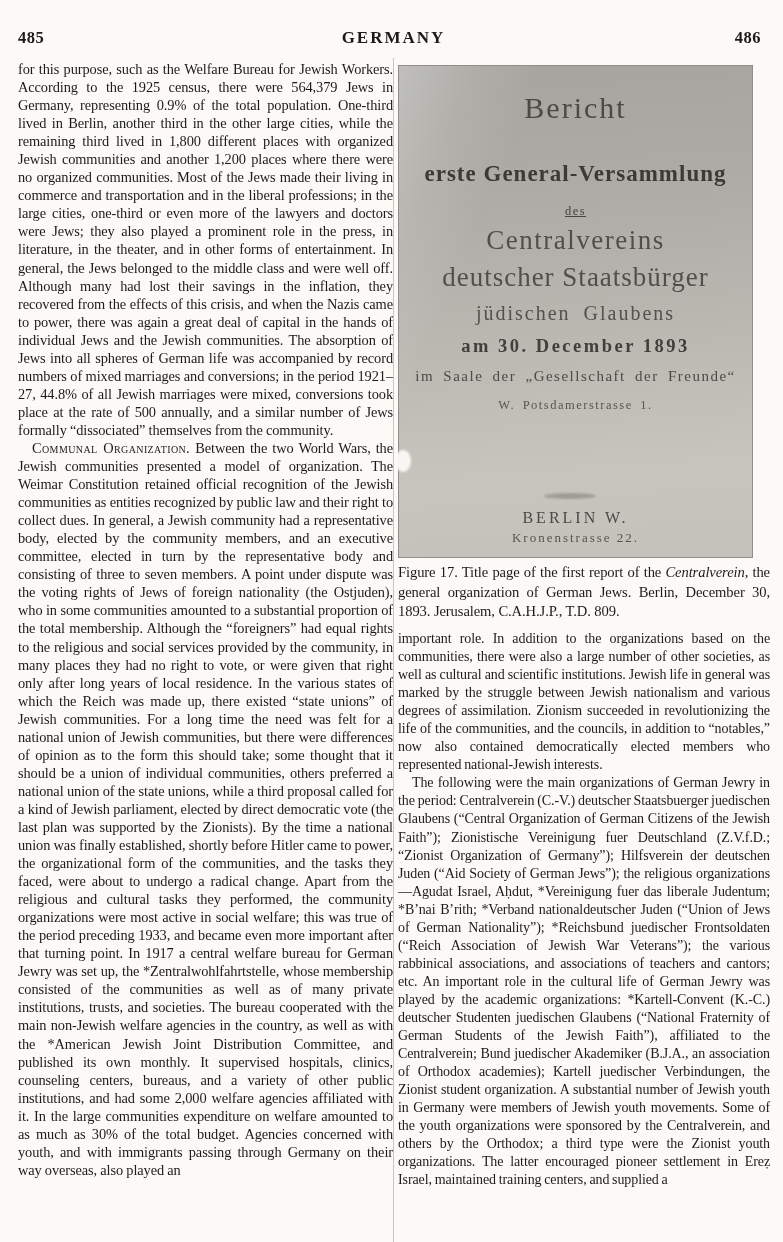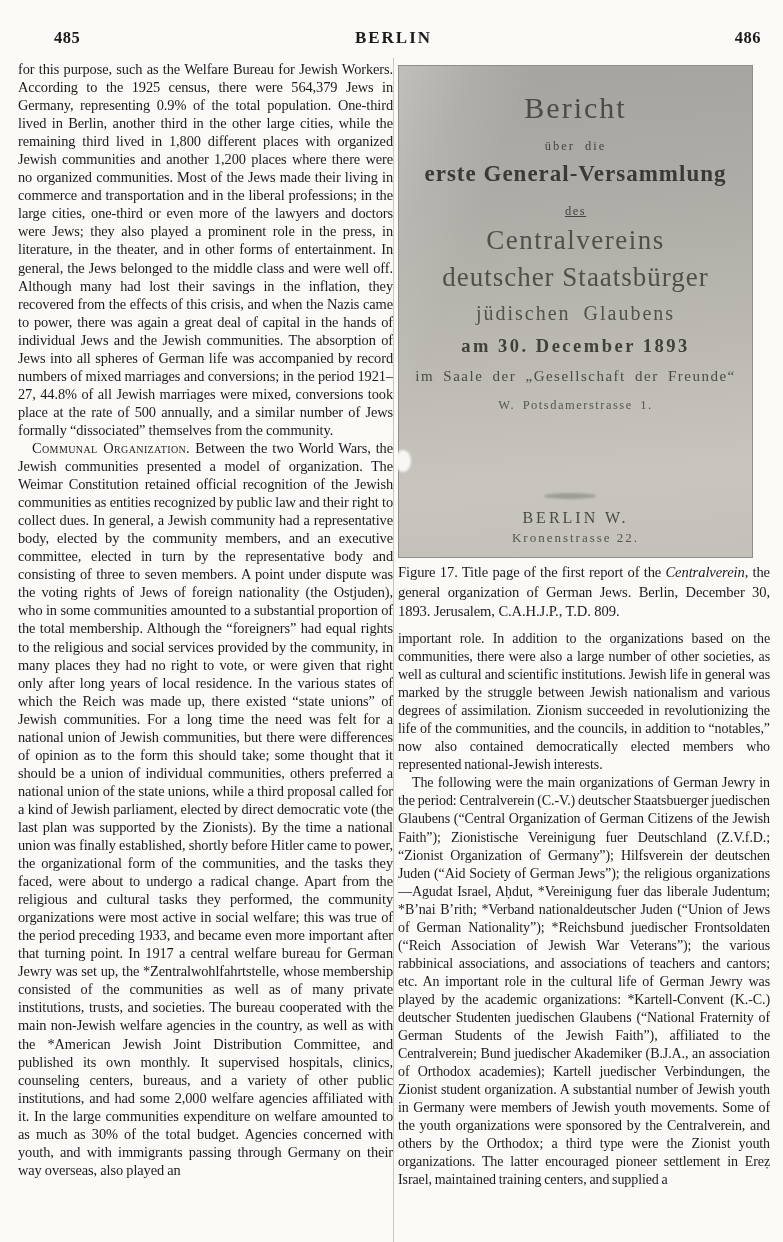--- a/index.html
+++ b/index.html
@@ -9,21 +9,21 @@
     font-family: "Liberation Serif", "DejaVu Serif", serif;
     color: #1c1b1a;
     position: relative;
     overflow: hidden;
   }
 
   
   .page-header {
     position: absolute; left: 18px; right: 14px; top: 28px; height: 22px;
   }
-  .page-num { font-size: 16.5px; font-weight: 600; letter-spacing: 0.5px; margin-left: 36px; }
+  .page-num { font-size: 16.5px; font-weight: 600; letter-spacing: 0.5px; }
   .page-num.left  { position: absolute; left: 0; top: 0; }
   .page-num.right { position: absolute; right: 8px; top: 0; }
   .running-title {
     position: absolute; left: 0; right: 0; top: 0;
     text-align: center;
     font-size: 17px; font-weight: 600; letter-spacing: 2px;
   }
 
   
   .col {
@@ -98,34 +98,33 @@
     text-align: justify; letter-spacing: -0.1px;
   }
 </style>
 </head>
 <body>
 
 <div>
 
   <header class="page-header">
     <span class="page-num left">485</span>
-    <span class="running-title">BERLIN</span>
+    <span class="running-title">GERMANY</span>
     <span class="page-num right">486</span>
   </header>
 
   <div class="gutter-line"></div>
 
   <section class="col col-left">
     <p class="para"><span>for this purpose, such as the Welfare Bureau for Jewish Workers. According to the 1925 census, there were 564,379 Jews in Germany, representing 0.9% of the total population. One-third lived in Berlin, another third in the other large cities, while the remaining third lived in 1,800 different places with organized Jewish communities and another 1,200 places where there were no organized communities. Most of the Jews made their living in commerce and transportation and in the liberal professions; in the large cities, one-third or even more of the lawyers and doctors were Jews; they also played a prominent role in the press, in literature, in the theater, and in other forms of entertainment. In general, the Jews belonged to the middle class and were well off. Although many had lost their savings in the inflation, they recovered from the effects of this crisis, and when the Nazis came to power, there was again a great deal of capital in the hands of individual Jews and the Jewish communities. The absorption of Jews into all spheres of German life was accompanied by record numbers of mixed marriages and conversions; in the period 1921–27, 44.8% of all Jewish marriages were mixed, conversions took place at the rate of 500 annually, and a similar number of Jews formally “dissociated” themselves from the community.</span></p>
     <p class="para indent"><span class="sc">Communal Organization.</span><span> Between the two World Wars, the Jewish communities presented a model of organization. The Weimar Constitution retained official recognition of the Jewish communities as entities recognized by public law and their right to collect dues. In general, a Jewish community had a representative body, elected by the community members, and an executive committee, elected in turn by the representative body and consisting of three to seven members. A point under dispute was the voting rights of Jews of foreign nationality (the Ostjuden), who in some communities amounted to a substantial proportion of the total membership. Although the “foreigners” had equal rights to the religious and social services provided by the community, in many places they had no right to vote, or were given that right only after long years of local residence. In the various states of which the Reich was made up, there existed “state unions” of Jewish communities. For a long time the need was felt for a national union of Jewish communities, but there were differences of opinion as to the form this should take; some thought that it should be a union of individual communities, others preferred a national union of the state unions, while a third proposal called for a kind of Jewish parliament, elected by direct democratic vote (the last plan was supported by the Zionists). By the time a national union was finally established, shortly before Hitler came to power, the organizational form of the communities, and the tasks they faced, were about to undergo a radical change. Apart from the religious and cultural tasks they performed, the community organizations were most active in social welfare; this was true of the period preceding 1933, and became even more important after that turning point. In 1917 a central welfare bureau for German Jewry was set up, the *Zentralwohlfahrtstelle, whose membership consisted of the communities as well as of many private institutions, trusts, and societies. The bureau cooperated with the main non-Jewish welfare agencies in the country, as well as with the *American Jewish Joint Distribution Committee, and published its own monthly. It supervised hospitals, clinics, counseling centers, bureaus, and a variety of other public institutions, and had some 2,000 welfare agencies affiliated with it. In the large communities expenditure on welfare amounted to as much as 30% of the total budget. Agencies concerned with youth, and with immigrants passing through Germany on their way overseas, also played an</span></p>
   </section>
 
   <figure class="plate">
     <div class="plate-line fl-title">Bericht</div>
-    <div class="plate-line fl-sub1">über die</div>
     <div class="plate-line fl-heading">erste General-Versammlung</div>
     <div class="plate-line fl-sub2">des</div>
     <div class="plate-line fl-org2">deutscher Staatsbürger</div>
     <div class="plate-line fl-org1">Centralvereins</div>
     <div class="plate-line fl-org3">jüdischen Glaubens</div>
     <div class="plate-line fl-date">am 30. December 1893</div>
     <div class="plate-line fl-venue">im Saale der „Gesellschaft der Freunde“</div>
     <div class="plate-line fl-address">W. Potsdamerstrasse 1.</div>
     <div class="plate-smudge"></div>
     <div class="plate-line fl-city">BERLIN W.</div>

